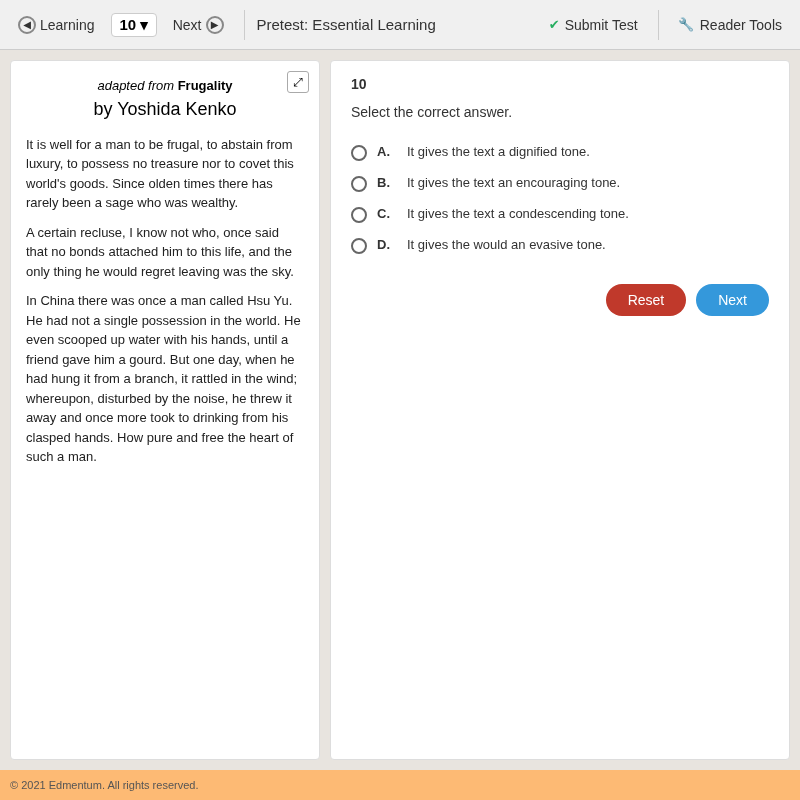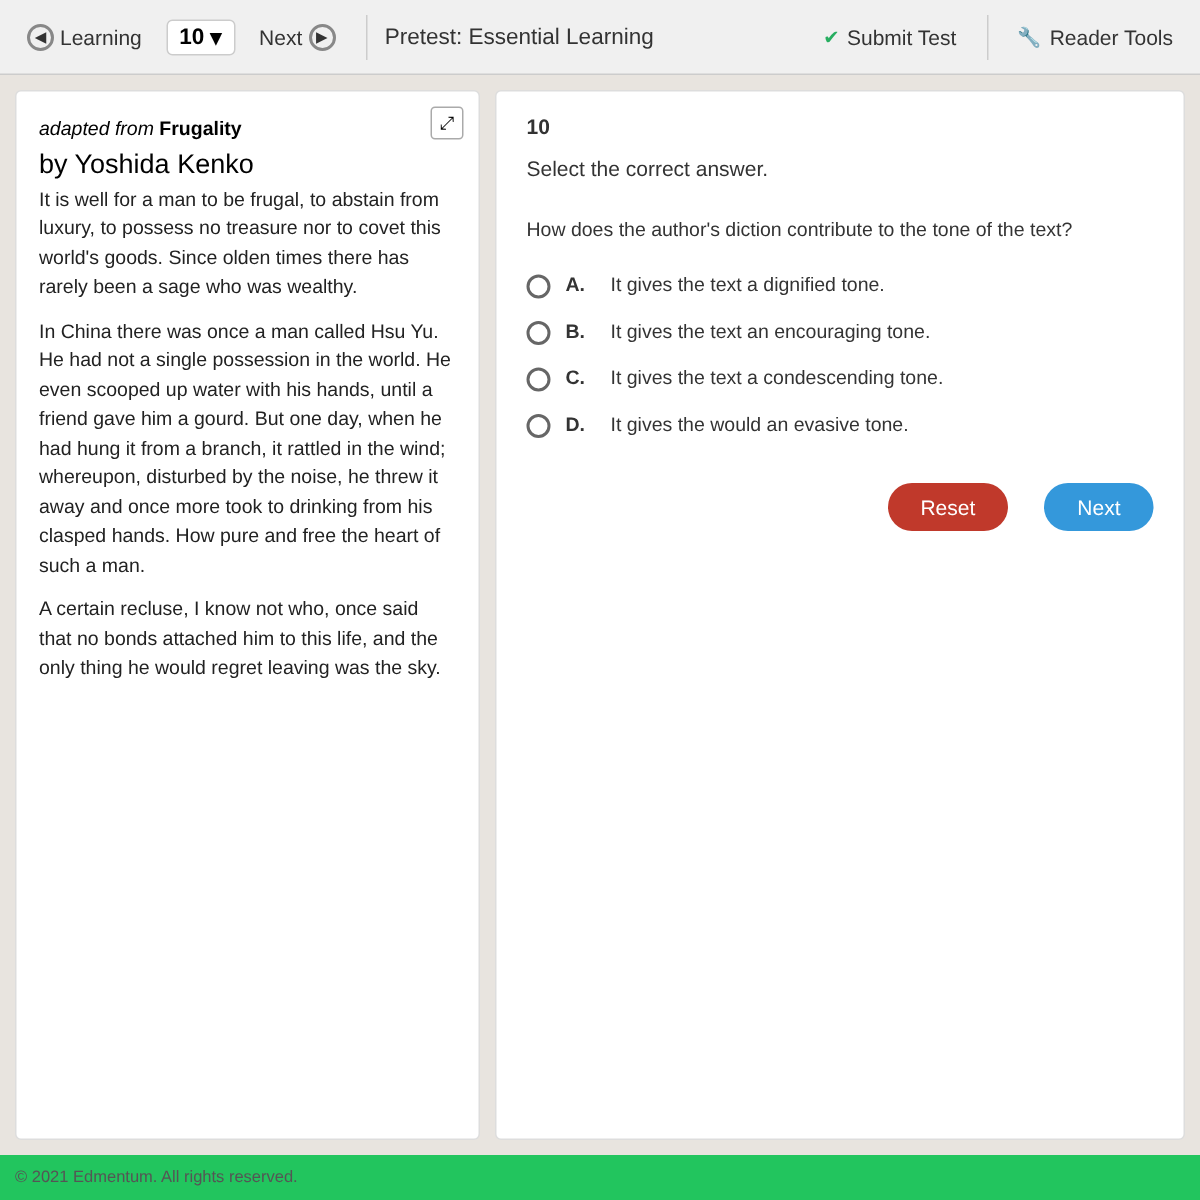--- a/index.html
+++ b/index.html
@@ -105,20 +105,22 @@
       border: 1px solid #ddd;
       border-radius: 4px;
       padding: 15px;
       overflow-y: auto;
       position: relative;
       font-size: 13px;
       line-height: 1.5;
     }
 
     #passage-header {
+      text-align: center;
+      margin-bottom: 12px;
     }
 
     #passage-header .source {
       font-style: italic;
       font-size: 13px;
     }
 
     #passage-header .author {
       font-size: 18px;
     }
@@ -203,21 +205,21 @@
     }
 
     .answer-option .option-text {
       font-size: 13px;
       color: #333;
     }
 
     #action-buttons {
       display: flex;
       justify-content: flex-end;
-      gap: 24px;
+      gap: 10px;
       margin-top: 30px;
     }
 
     .reset-btn {
       background-color: #c0392b;
       color: white;
       border: none;
       border-radius: 20px;
       padding: 8px 22px;
       font-size: 14px;
@@ -230,21 +232,21 @@
       border: none;
       border-radius: 20px;
       padding: 8px 22px;
       font-size: 14px;
       cursor: pointer;
     }
 
     
     #footer {
       height: 30px;
-      background-color: #22c55e;
+      background-color: #fdba74;
       display: flex;
       align-items: center;
       padding: 0 10px;
       font-size: 11px;
       color: #555;
     }
 
     .divider {
       width: 1px;
       height: 30px;
@@ -304,29 +306,28 @@
       <div>
         <span class="source">adapted from </span><span class="source" style="font-style:normal;font-weight:bold;">Frugality</span>
       </div>
       <div class="author">
         <span>by </span><span>Yoshida Kenko</span>
       </div>
     </div>
     <button class="expand-btn">⤢</button>
     <div id="passage-text">
       <p>It is well for a man to be frugal, to abstain from luxury, to possess no treasure nor to covet this world's goods. Since olden times there has rarely been a sage who was wealthy.</p>
+      <p>A certain recluse, I know not who, once said that no bonds attached him to this life, and the only thing he would regret leaving was the sky.</p>
       <p>In China there was once a man called Hsu Yu. He had not a single possession in the world. He even scooped up water with his hands, until a friend gave him a gourd. But one day, when he had hung it from a branch, it rattled in the wind; whereupon, disturbed by the noise, he threw it away and once more took to drinking from his clasped hands. How pure and free the heart of such a man.</p>
-      <p>A certain recluse, I know not who, once said that no bonds attached him to this life, and the only thing he would regret leaving was the sky.</p>
     </div>
   </div>
 
   <div id="right-panel">
     <div id="question-number">10</div>
     <div id="question-instruction">Select the correct answer.</div>
-    <div id="question-text">How does the author's diction contribute to the tone of the text?</div>
 
     <div>
       <div class="answer-option">
         <div class="radio"></div>
         <span class="option-label">A.</span>
         <span class="option-text">It gives the text a dignified tone.</span>
       </div>
       <div class="answer-option">
         <div class="radio"></div>
         <span class="option-label">B.</span>

